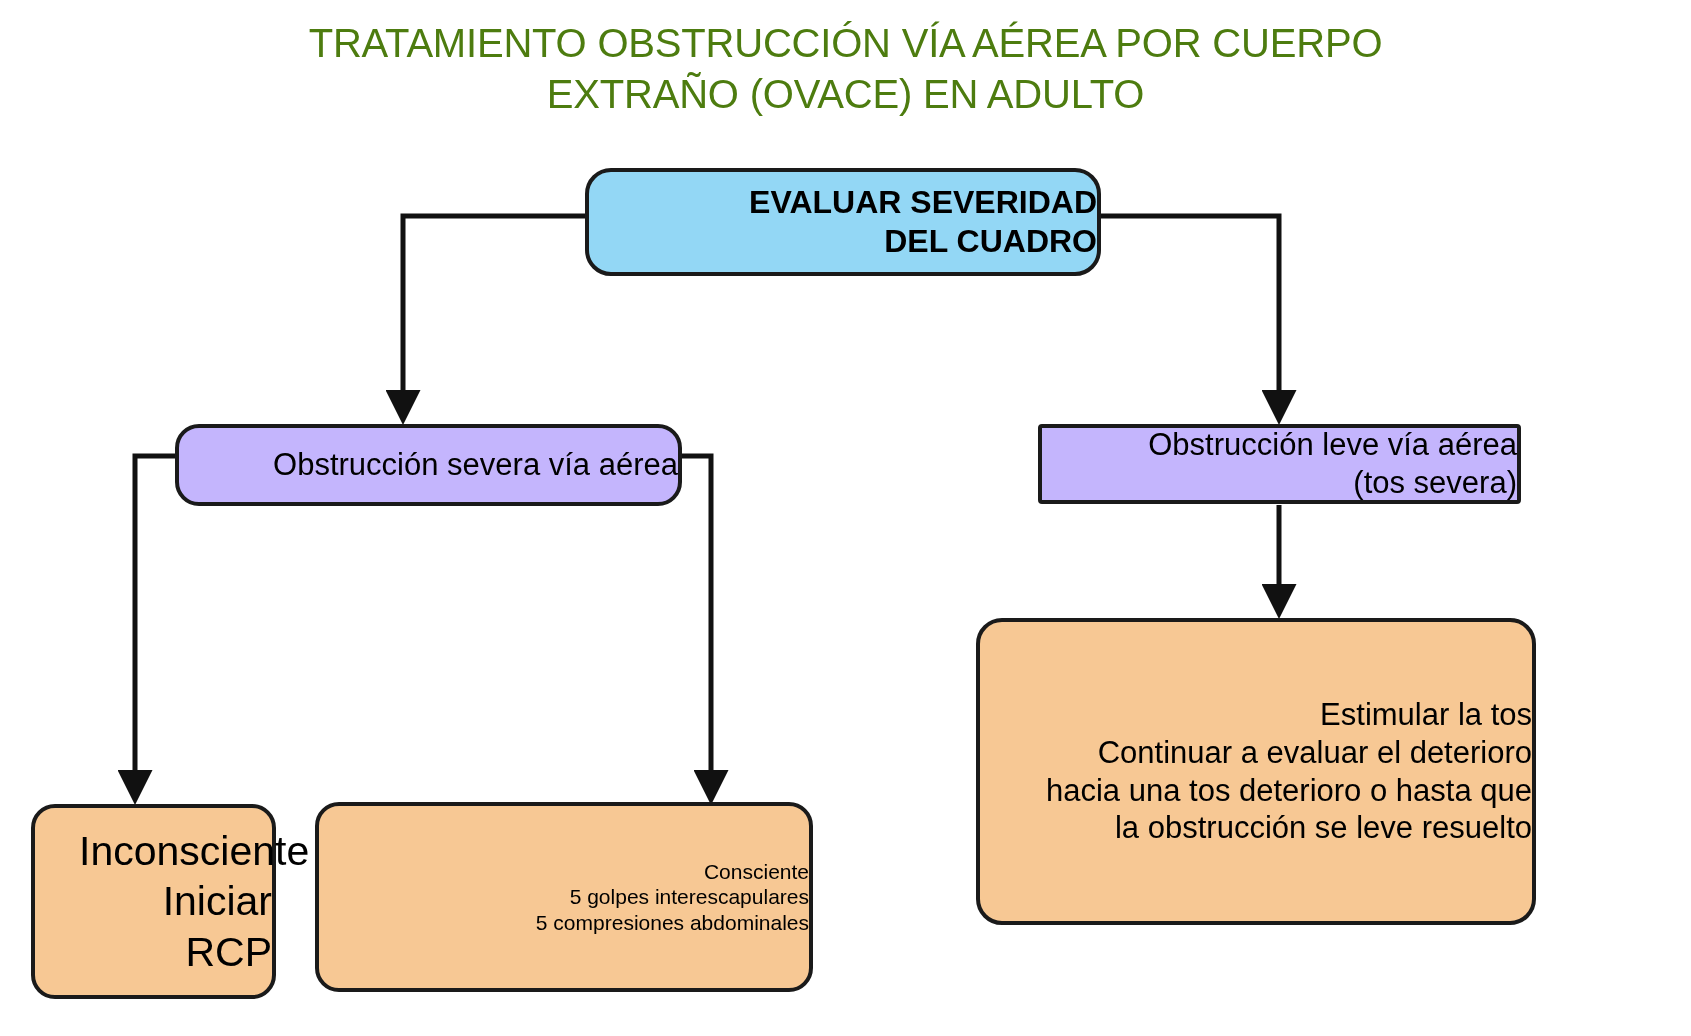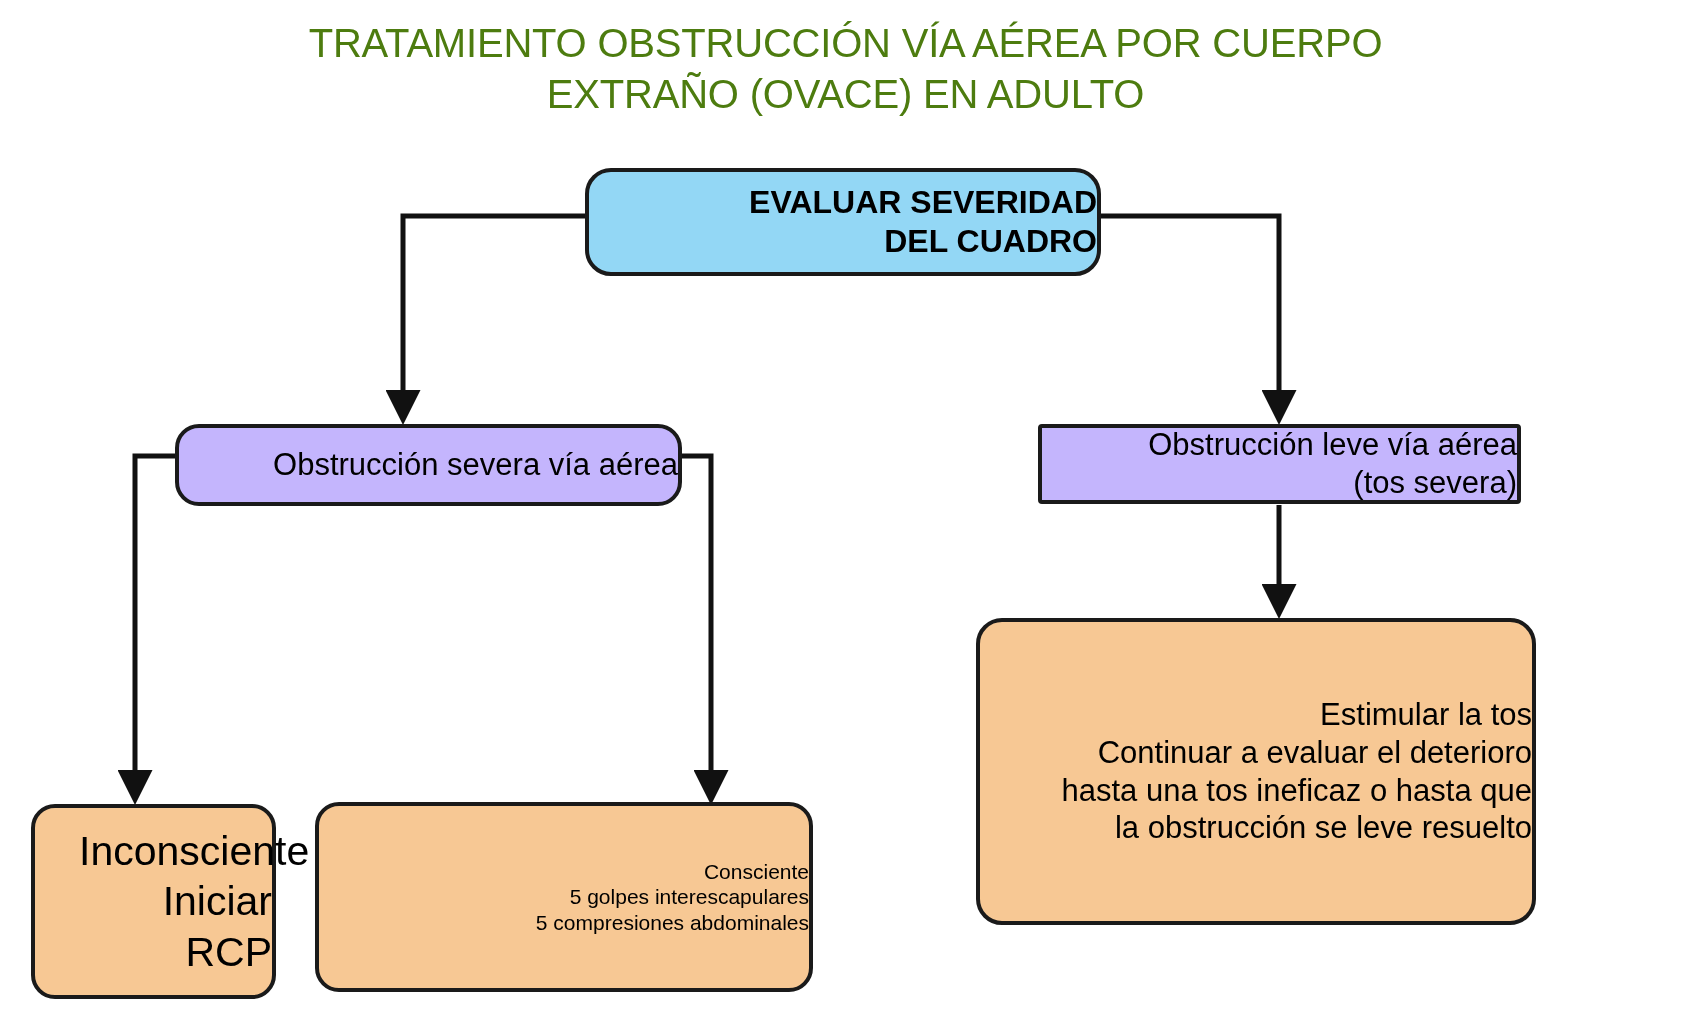--- a/index.html
+++ b/index.html
@@ -153,18 +153,18 @@
       <span class="line">Consciente</span>
       <span class="line">5 golpes interescapulares</span>
       <span class="line">5 compresiones abdominales</span>
     </span>
   </div>
 
   <div class="node peach" id="node-estimular">
     <span class="txt">
       <span class="line">Estimular la tos</span>
       <span class="line">Continuar a evaluar el deterioro</span>
-      <span class="line">hasta una tos ineficaz o hasta que</span>
+      <span class="line">hacia una tos deterioro o hasta que</span>
       <span class="line">la obstrucción se leve resuelto</span>
     </span>
   </div>
 
 </div>
 
 </body></html>

